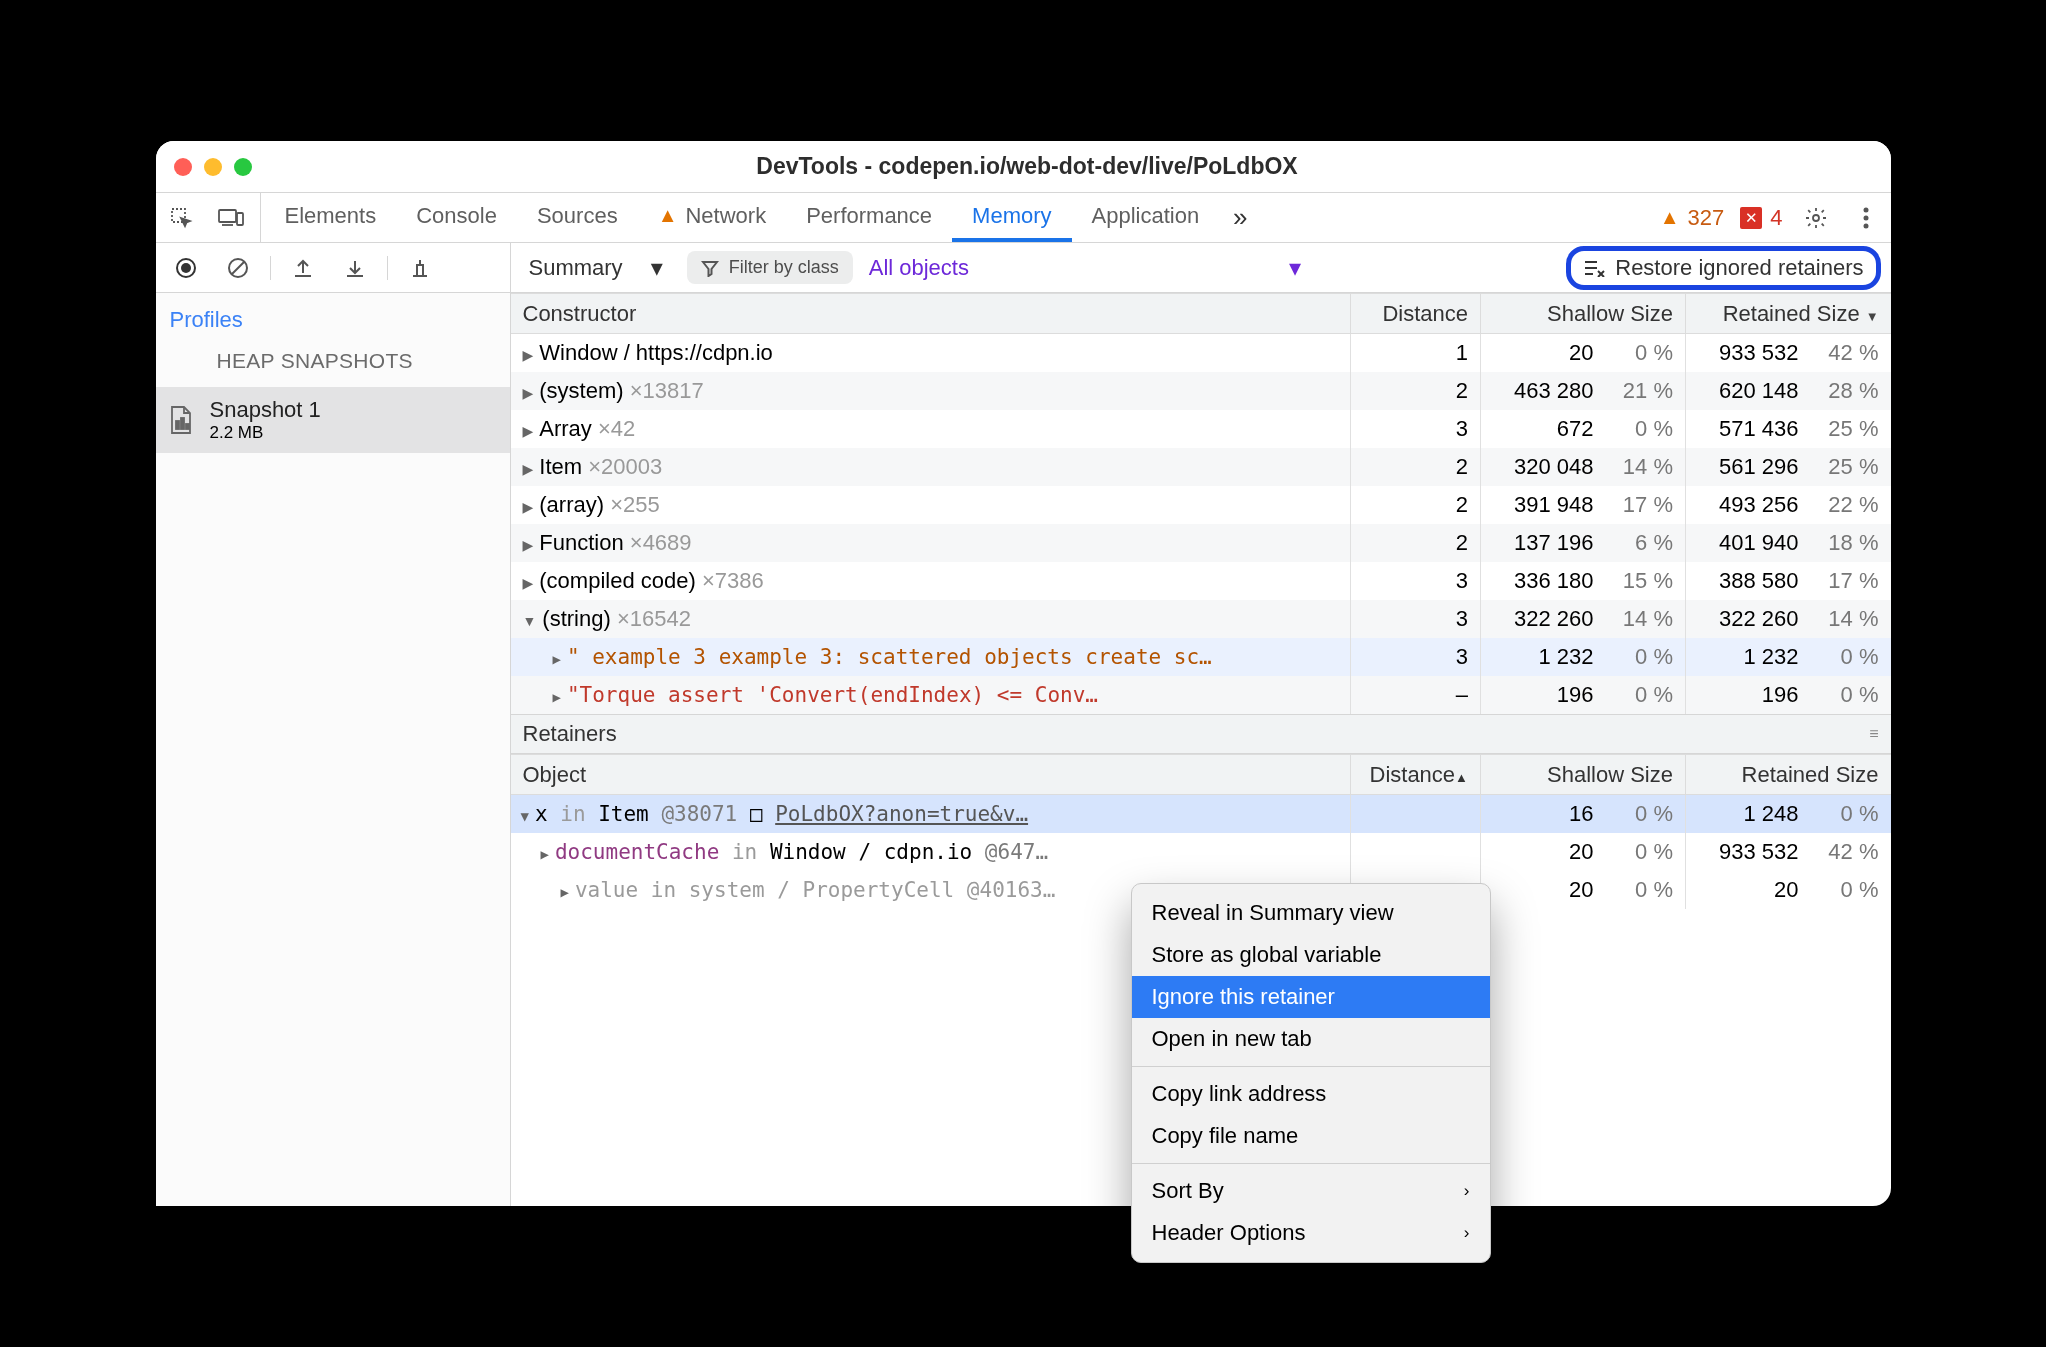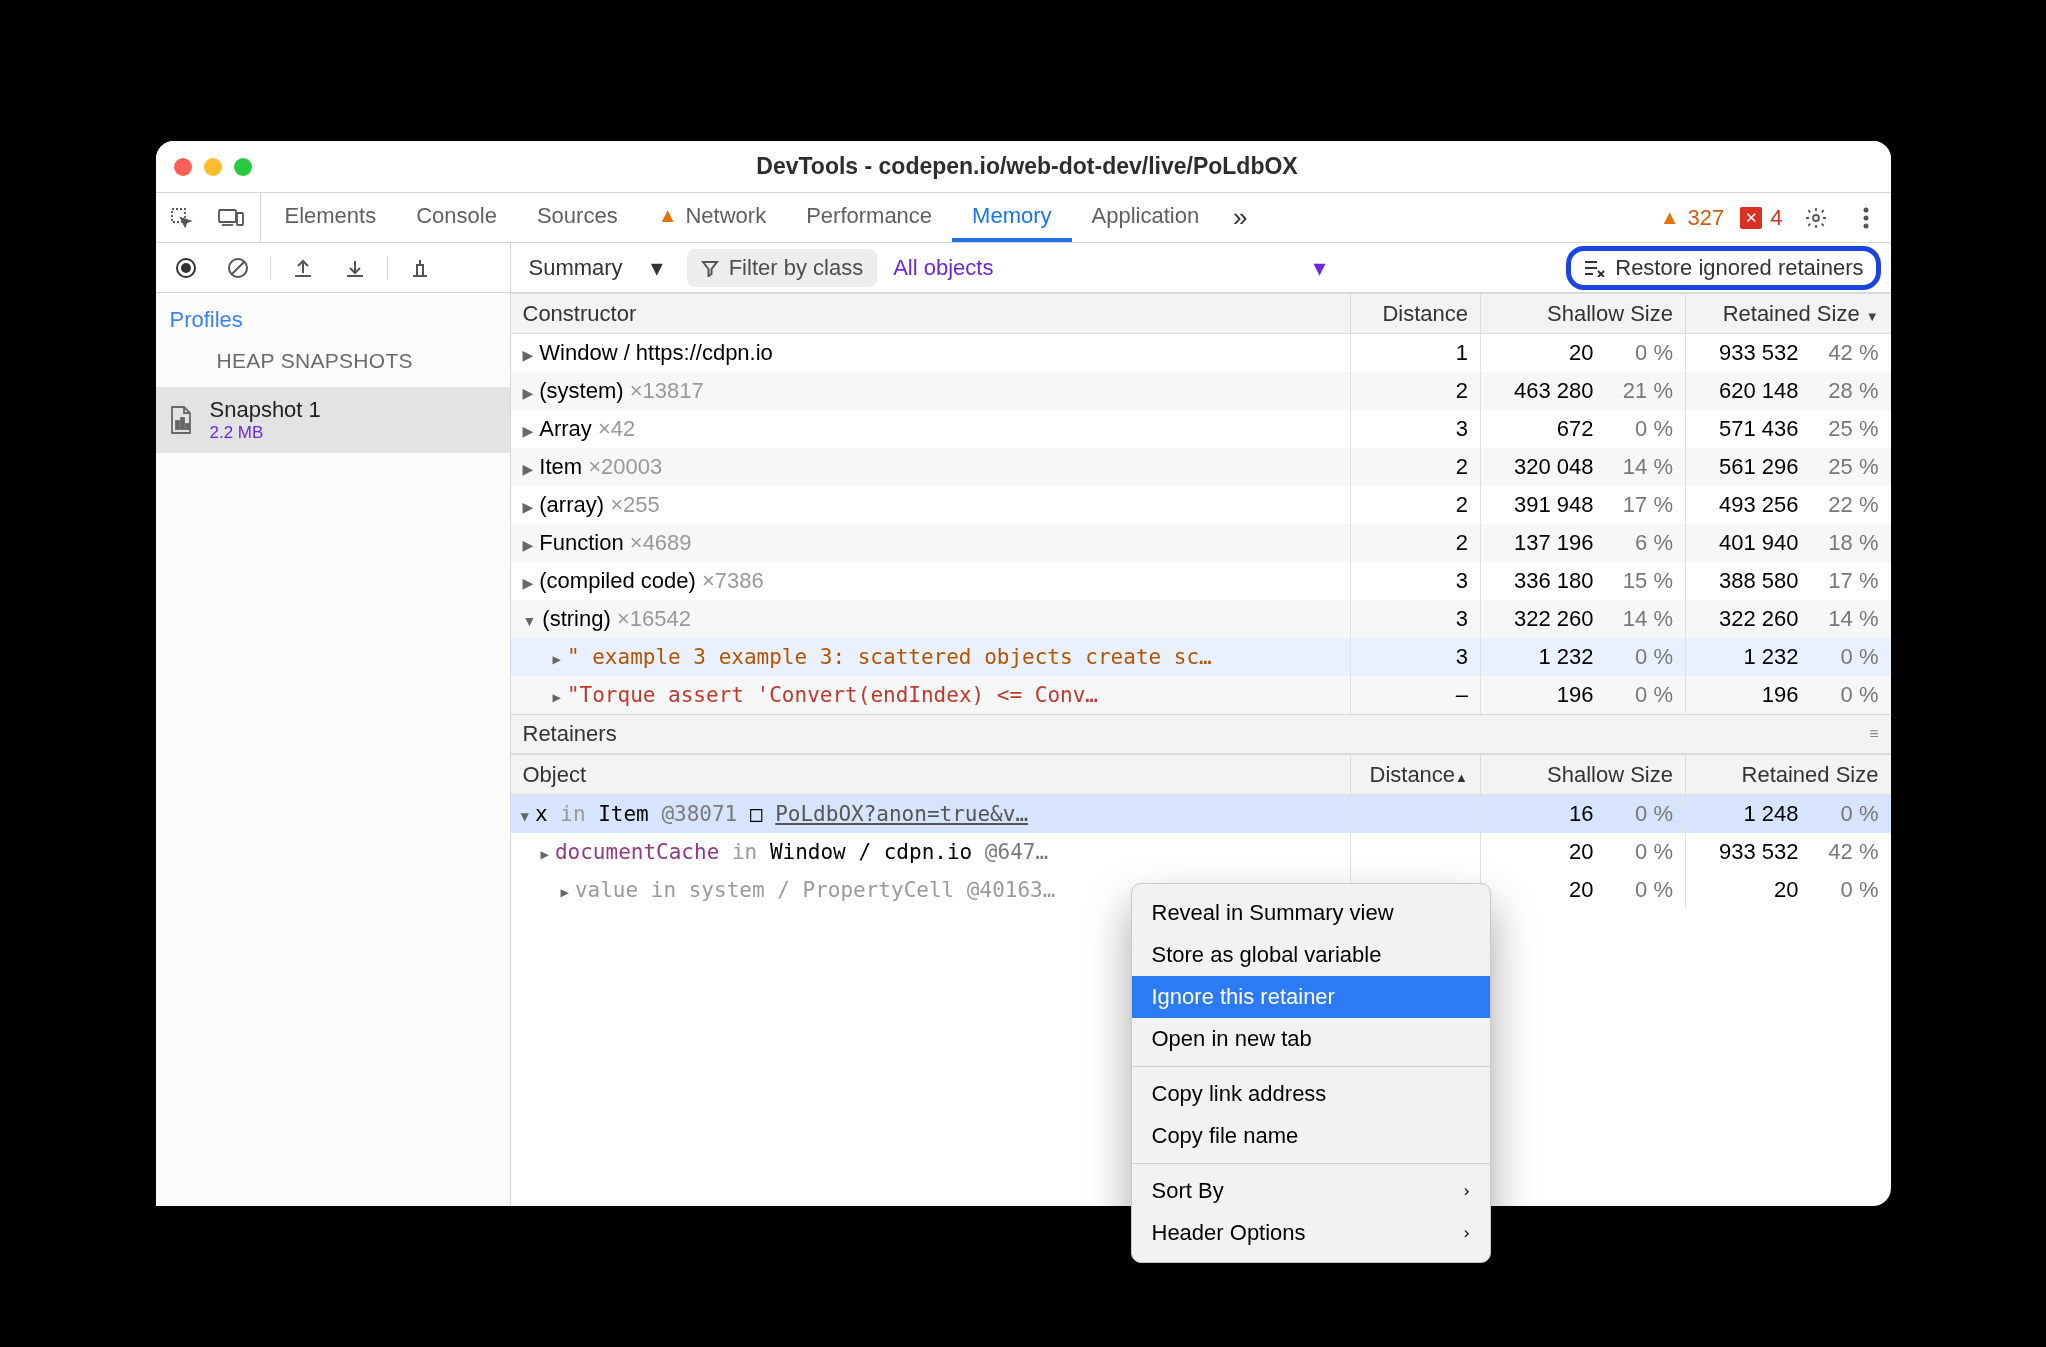--- a/index.html
+++ b/index.html
@@ -67,41 +67,41 @@
 .toolbar {
   height: 50px; border-bottom: 1px solid #d6d6d6;
   display:flex; align-items: stretch;
 }
 .toolbar .left { width: 355px; border-right:1px solid #d6d6d6; display:flex; align-items:center; gap:4px; padding:0 6px;}
 .toolbar .left .iconcell { width:48px; display:flex; align-items:center; justify-content:center; font-size:24px; color:#555;}
 .toolbar .right { flex:1; display:flex; align-items:center; padding:0 10px; gap:16px;}
 .dropdown { display:flex; align-items:center; gap:28px; font-size:22px; color:#333; padding:0 8px;}
 .pill {
   background:#eceded; border-radius: 8px; padding:6px 14px;
-  display:flex; align-items:center; gap:10px; font-size:22px; color:#4d4d4d;
+  display:flex; align-items:center; gap:10px; font-size:18px; color:#4d4d4d;
 }
 .allobjects { font-size:22px; color:#6d28d9; display:flex; align-items:center; gap:320px;}
 .restore {
   margin-left:auto; display:flex; align-items:center; gap:10px;
   font-size:22px; color:#333; padding:4px 12px;
   border: 5px solid #1a44e0;
   border-radius: 18px;
 }
 
 
 .bodyarea { display:flex; height: calc(100% - 52px - 50px - 50px); }
 .sidebar { width: 355px; border-right:1px solid #d6d6d6; background: #fbfbfb; font-size:22px;}
 .sidebar .sec { padding: 14px 14px 2px 14px; color:#3b82f6;}
 .sidebar .grouplabel { padding: 14px; color:#6b6b6b; font-weight:500; font-size:21px; letter-spacing:0.3px;margin-left:47px;}
 .snap {
   background:#e3e3e4; padding:10px 12px; display:flex; gap:12px; align-items:center;
 }
 .snap .ico { width:30px; color:#6b6b6b; }
 .snap .name { font-size:22px; color:#222;}
-.snap .size { font-size:17px; color:#6d28d9;}
+.snap .size { font-size:17px; color:#000000;}
 
 .main { flex:1; display:flex; flex-direction:column; min-width:0;}
 table { width:100%; border-collapse: collapse; table-layout:fixed;}
 th, td { text-align:left; padding:6px 12px; font-size:22px; overflow:hidden; white-space:nowrap; text-overflow:ellipsis;}
 thead th { background:#f1f3f4; color:#333; font-weight:500; height:40px; border-bottom:1px solid #dcdcdc; border-top:1px solid #dcdcdc; position:relative;}
 thead th + th { border-left: 1px solid #dcdcdc; }
 thead th.sorted::after { content:"▼"; font-size:13px; margin-left:6px; color:#444;}
 td.num, th.num { text-align:right; }
 td.pct { text-align:right; color:#777; }
 .c-distance { width:130px; }

